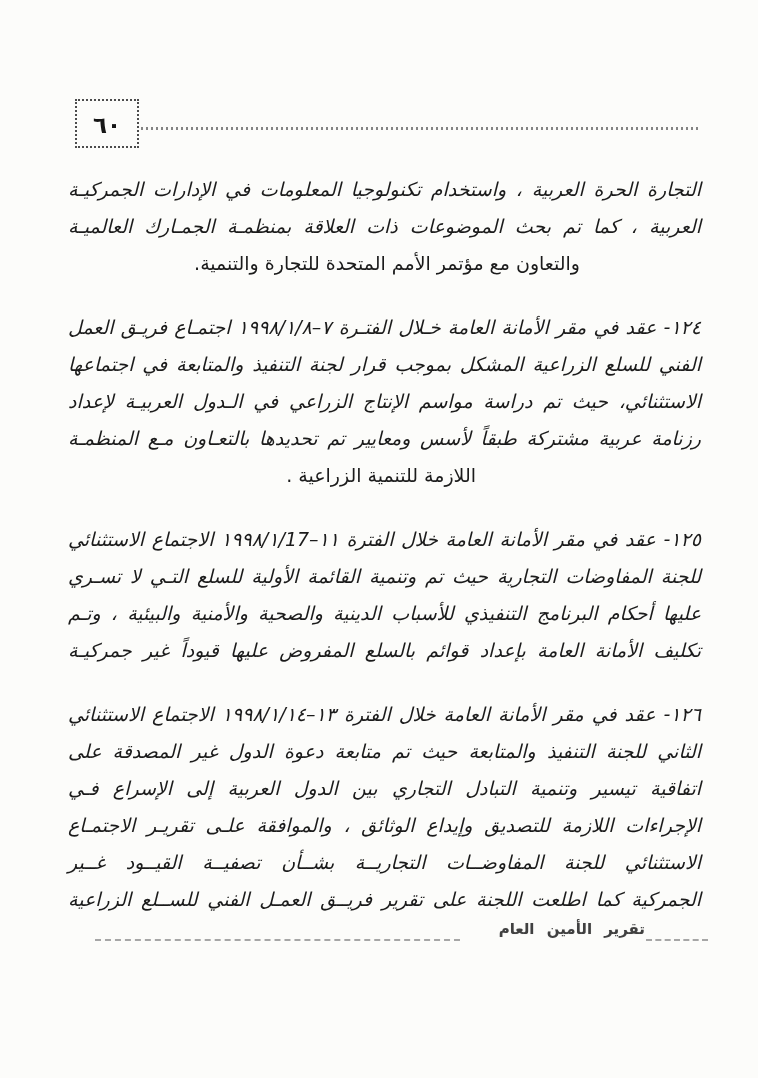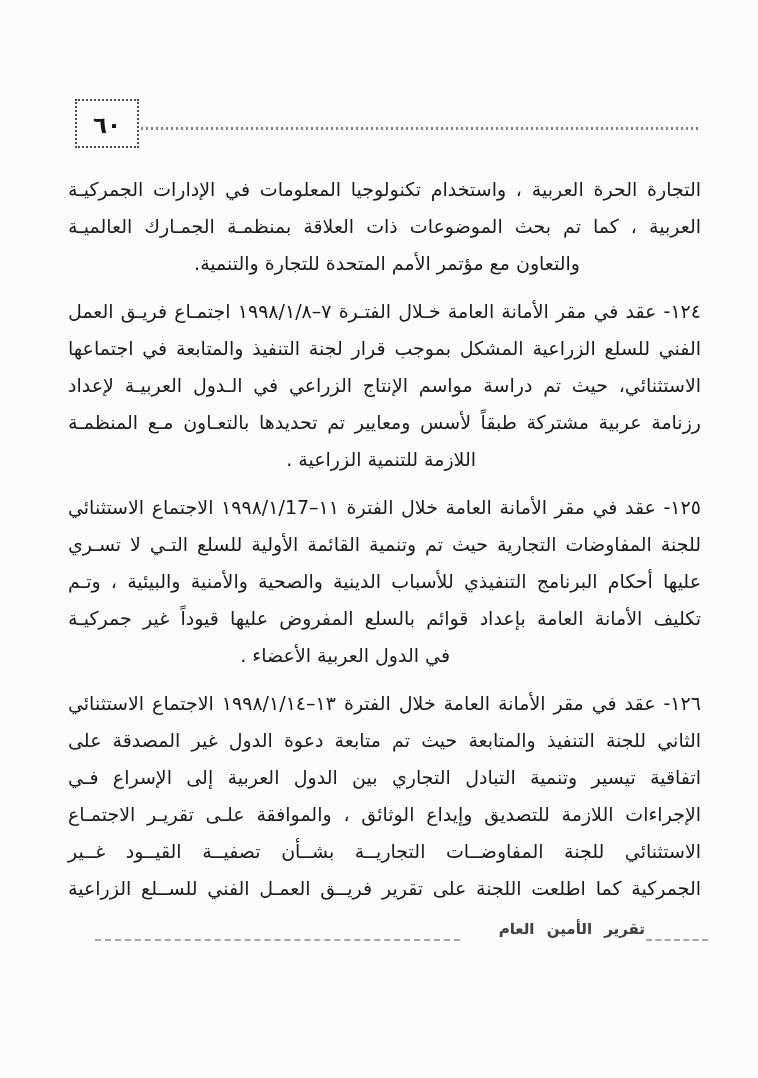--- a/index.html
+++ b/index.html
@@ -30,22 +30,22 @@
   }
 
   
   .content {
     position: absolute; top: 171px; right: 57px; width: 633px;
     direction: rtl;
     color: #1b1b1b;
     font-size: 19px; line-height: 37px;
   }
   .para { margin: 0; }
-  .para + .para { margin-top: 11px; }
-  .line { text-align: justify; text-align-last: justify; white-space: normal; }
+  .para + .para { margin-top: 27px; }
+  .line { text-align: justify; text-align-last: justify; white-space: normal; font-style: italic; }
   .line-short { text-align: right; text-align-last: right; }
   .indent-intro { padding-right: 121px; }
   .indent-124  { padding-right: 225px; }
   .indent-125  { padding-right: 251px; }
   .date { direction: ltr; unicode-bidi: bidi-override; }
 
   
   .footer-label {
     position: absolute; top: 920px; right: 113px;
     direction: rtl;
@@ -88,21 +88,20 @@
       <div class="line">الاستثنائي، حيث تم دراسة مواسم الإنتاج الزراعي في الـدول العربيـة لإعداد</div>
       <div class="line">رزنامة عربية مشتركة طبقاً لأسس ومعايير تم تحديدها بالتعـاون مـع المنظمـة</div>
       <div class="line-short indent-124">اللازمة للتنمية الزراعية .</div>
     </div>
 
     <div class="para">
       <div class="line"><span>١٢٥- عقد في مقر الأمانة العامة خلال الفترة</span> <span class="date">١٩٩٨/١/17–١١</span> <span>الاجتماع الاستثنائي</span></div>
       <div class="line">للجنة المفاوضات التجارية حيث تم وتنمية القائمة الأولية للسلع التـي لا تسـري</div>
       <div class="line">عليها أحكام البرنامج التنفيذي للأسباب الدينية والصحية والأمنية والبيئية ، وتـم</div>
       <div class="line">تكليف الأمانة العامة بإعداد قوائم بالسلع المفروض عليها قيوداً غير جمركيـة</div>
-      <div class="line-short indent-125">في الدول العربية الأعضاء .</div>
     </div>
 
     <div class="para">
       <div class="line"><span>١٢٦- عقد في مقر الأمانة العامة خلال الفترة</span> <span class="date">١٩٩٨/١/١٤–١٣</span> <span>الاجتماع الاستثنائي</span></div>
       <div class="line">الثاني للجنة التنفيذ والمتابعة حيث تم متابعة دعوة الدول غير المصدقة على</div>
       <div class="line">اتفاقية تيسير وتنمية التبادل التجاري بين الدول العربية إلى الإسراع فـي</div>
       <div class="line">الإجراءات اللازمة للتصديق وإيداع الوثائق ، والموافقة علـى تقريـر الاجتمـاع</div>
       <div class="line">الاستثنائي للجنة المفاوضــات التجاريــة بشــأن تصفيــة القيــود غــير</div>
       <div class="line">الجمركية كما اطلعت اللجنة على تقرير فريــق العمـل الفني للســلع الزراعية</div>
     </div>

